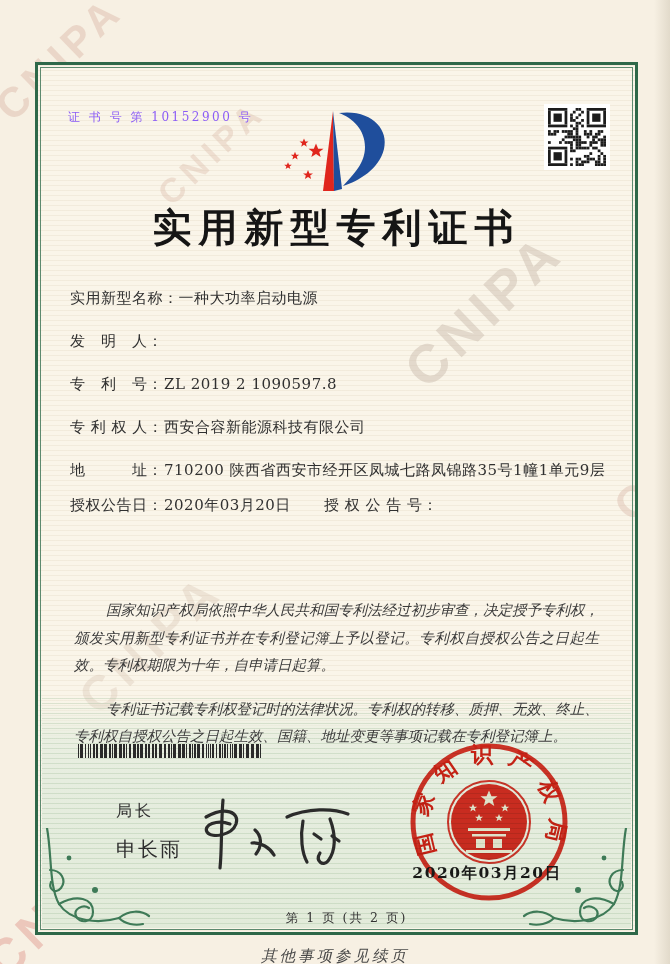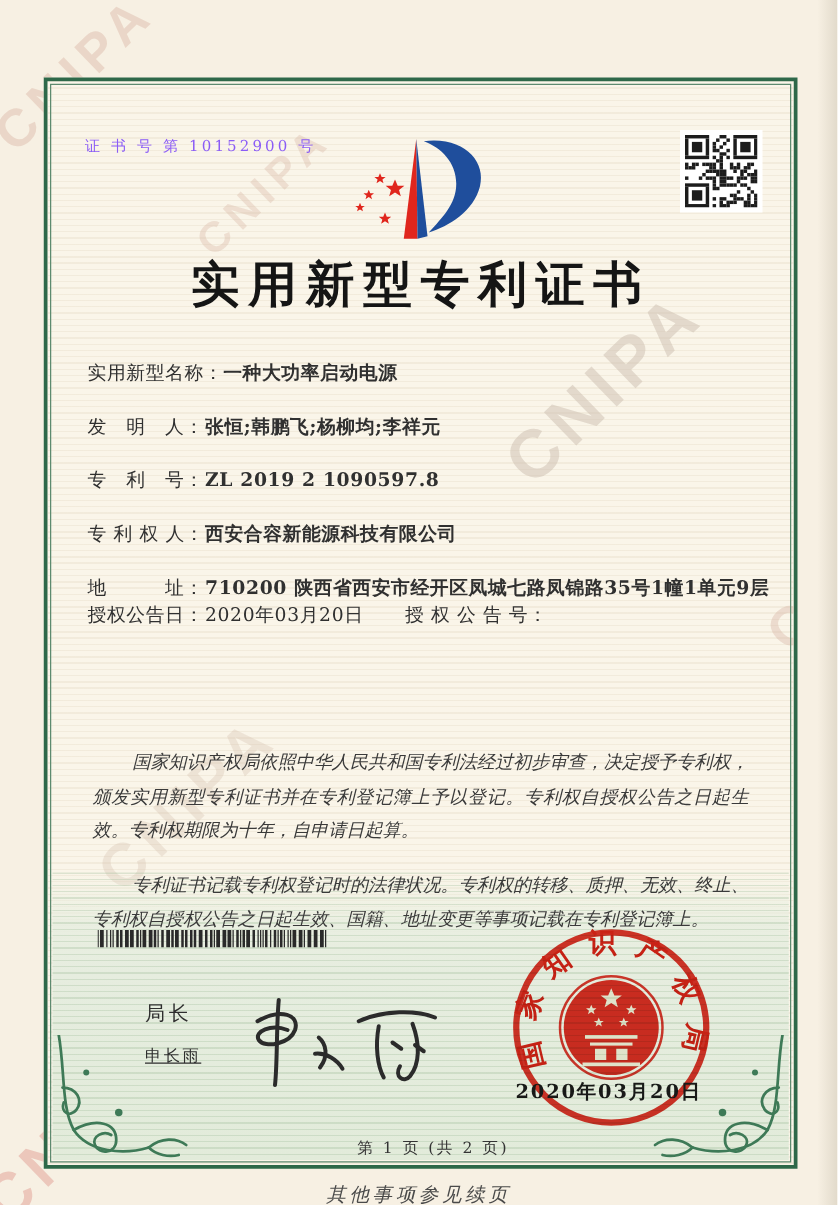--- a/index.html
+++ b/index.html
@@ -40,22 +40,22 @@
   .qr svg{ position:absolute; left:4px; top:4px; }
   .logo{ left:237px; top:38px; width:120px; height:97px; }
   .title{
     left:0; right:0; top:136px; text-align:center;
     font-size:39px; font-weight:bold; letter-spacing:7px; color:#151515;
   }
   
   .fields{ left:32px; top:224px; width:552px; font-size:15px; color:#303030; }
   .field-row{ display:flex; margin-bottom:24px; line-height:19px; letter-spacing:.5px;}
   .f-label{ flex:0 0 94px; white-space:pre; }
-  .f-value{ flex:1;font-weight:bold; }
-  .row-grant{ margin-top:3px; }
+  .f-value{ flex:1; }
+  .row-grant{ margin-top:16px; }
   .g-date{ flex:0 0 160px; }
   .g-label2{ white-space:pre; }
   
   .body-text{
     left:20px; top:516px; width:557px; font-size:14.5px; line-height:27.5px;
     color:#3a3a3a; font-style:italic; text-align:justify;
   }
   .body-text p{ margin:16px; text-indent:2.2em; }
   
   .sign-panel{
@@ -65,21 +65,21 @@
   .sign-panel::after{
     content:""; position:absolute; inset:0;
     background:repeating-linear-gradient(to bottom, rgba(164,192,158,.35) 0 1px, rgba(164,192,158,0) 1px 5px);
   }
   .flourish{ position:absolute; bottom:4px; z-index:3; }
   .flourish.left{ left:5px; }
   .flourish.right{ right:5px; transform:scaleX(-1); }
   .barcode{ left:40px; top:679px; }
   .officer{ left:42px; top:736px; font-family:"Liberation Sans",sans-serif; color:#2e2e2e;margin-left:36px; }
   .officer .post{ font-size:16px; letter-spacing:3px; }
-  .officer .name{ font-size:13px; letter-spacing:2px; margin-top:14px;text-decoration:underline; }
+  .officer .name{ font-size:20px; letter-spacing:2px; margin-top:14px; }
   .sig{ left:155px; top:725px; }
   .seal{ left:366px; top:674px; z-index:4; mix-blend-mode:multiply; }
   .page-footer{ left:0; right:0; top:845px; text-align:center; font-size:12.5px; letter-spacing:2px; color:#333;padding-left:20px; }
   .continuation{
     position:absolute; left:0; right:0; top:946px; text-align:center;
     font-size:15.5px; font-style:italic; letter-spacing:3px; color:#4a4a4a; z-index:2;
   }
 </style>
 </head>
 <body>
@@ -258,21 +258,20 @@
 
       <div class="layer title">实用新型专利证书</div>
 
       <div class="layer fields">
         <div class="field-row">
           <span class="f-label">实用新型名称：</span>
           <span class="f-value">一种大功率启动电源</span>
         </div>
         <div class="field-row">
           <span class="f-label">发　明　人：</span>
-          <span class="f-value">张恒;韩鹏飞;杨柳均;李祥元</span>
         </div>
         <div class="field-row">
           <span class="f-label">专　利　号：</span>
           <span class="f-value">ZL 2019 2 1090597.8</span>
         </div>
         <div class="field-row">
           <span class="f-label">专 利 权 人：</span>
           <span class="f-value">西安合容新能源科技有限公司</span>
         </div>
         <div class="field-row" style="margin-bottom:0;">

